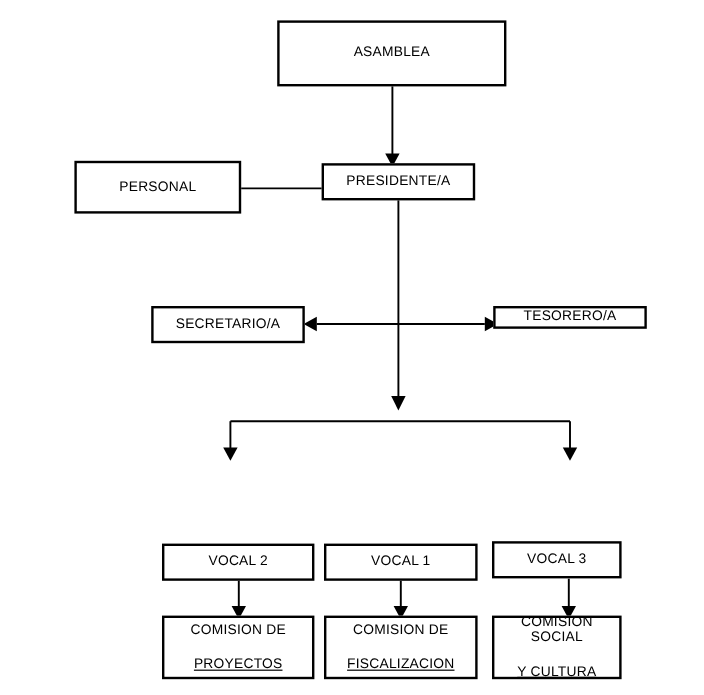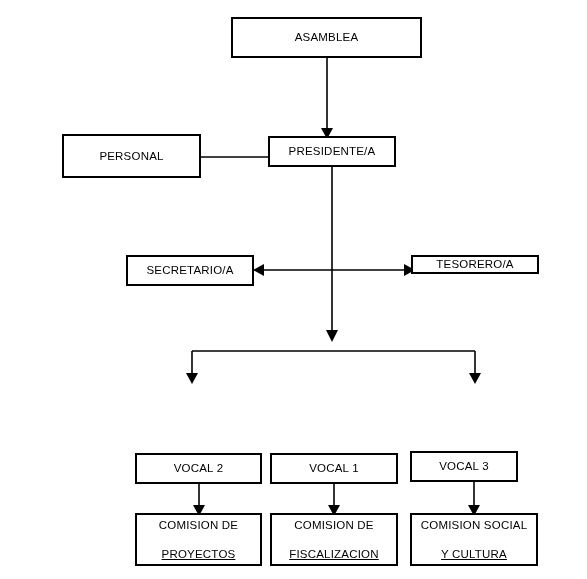--- a/index.html
+++ b/index.html
@@ -101,21 +101,21 @@
     </svg>
   </div>
 
   <div class="conn" style="left:463px; top:482px; width:22px; height:34px;">
     <svg width="22" height="34" viewBox="0 0 22 34">
       <line x1="11" y1="0" x2="11" y2="24" stroke="#000" stroke-width="1.6"></line>
       <polygon points="5,23 17,23 11,34" fill="#000"></polygon>
     </svg>
   </div>
 
-  <div class="node" style="left:231px; top:17px; width:191px; height:41px;">
+  <div class="node" style="left:231px; top:17px; width:191px; height:55px;">
     <span>ASAMBLEA</span>
   </div>
 
   <div class="node" style="left:62px; top:134px; width:139px; height:44px;">
     <span>PERSONAL</span>
   </div>
 
   <div class="node" style="left:126px; top:255px; width:128px; height:31px;">
     <span>SECRETARIO/A</span>
   </div>
@@ -143,18 +143,18 @@
   <div class="node" style="left:135px; top:513px; width:127px; height:53px;">
     <span>COMISION DE</span>
     <span class="line2">PROYECTOS</span>
   </div>
 
   <div class="node" style="left:270px; top:513px; width:128px; height:53px;">
     <span>COMISION DE</span>
     <span class="line2">FISCALIZACION</span>
   </div>
 
-  <div class="node" style="left:410px; top:513px; width:128px; height:53px;">
+  <div class="node" style="left:410px; top:513px; width:108px; height:53px;">
     <span>COMISION SOCIAL</span>
     <span class="line2">Y CULTURA</span>
   </div>
 
 </div>
 
 </body></html>

